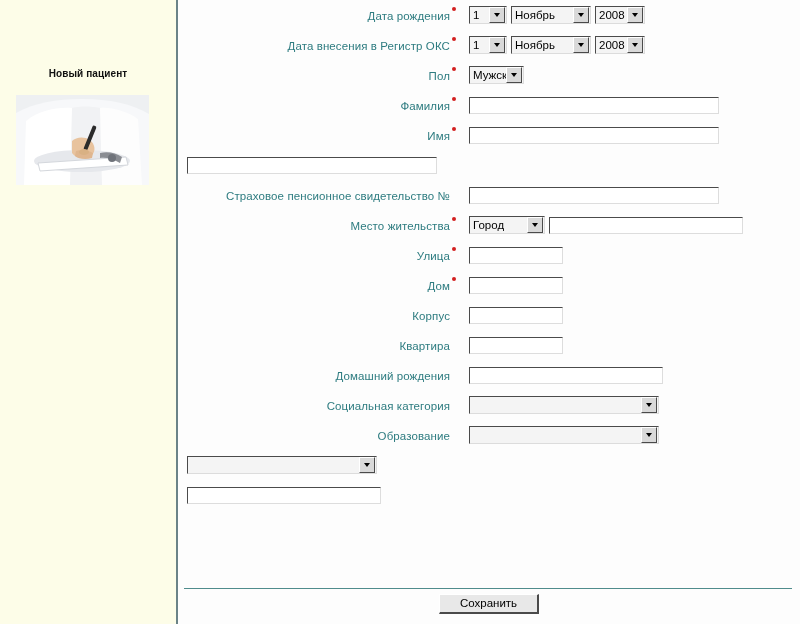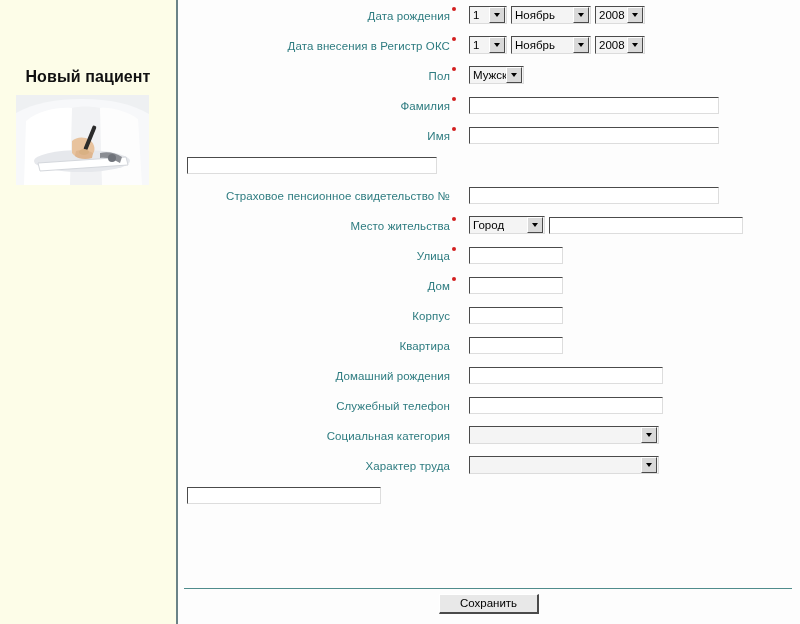--- a/index.html
+++ b/index.html
@@ -29,21 +29,21 @@
     border-right: 2px solid #6b8387;
     position: relative;
     box-sizing: border-box;
   }
   .sidebar-title {
     position: absolute;
     top: 68px;
     left: 0;
     width: 100%;
     text-align: center;
-    font-size: 16px;
+    font-size: 10px;
     font-weight: bold;
     color: #111111;
     letter-spacing: 0.1px;
   }
   .sidebar-photo {
     position: absolute;
     top: 95px;
     left: 16px;
     width: 133px;
     height: 90px;
@@ -390,48 +390,50 @@
 
       <div class="row">
         <div class="label-cell">
           <span class="label-text">Домашний рождения</span><span class="req-dot hidden"></span>
         </div>
         <div class="field-cell">
           <input class="tinput w-wide" type="text" value="" style="">
         </div>
       </div>
 
-      <div class="row">
-        <div class="label-cell">
-          <span class="label-text">Служебный телефон</span><span class="req-dot hidden"></span>
-        </div>
-        <div class="field-cell">
-          <input class="tinput w-wide" type="text" value="" style="">
-        </div>
-      </div>
 
       <div class="row">
         <div class="label-cell">
           <span class="label-text">Социальная категория</span><span class="req-dot hidden"></span>
         </div>
         <div class="field-cell">
           <div class="tselect sel-long">
             <span class="sel-val"></span>
             <span class="arrow-btn">
                 <i></i>
               </span>
           </div>
         </div>
       </div>
 
-
-      <div class="row">
-        <div class="label-cell">
-          <span class="label-text">Характер труда</span><span class="req-dot hidden"></span>
-        </div>
+      <div class="row">
+        <div class="label-cell">
+          <span class="label-text">Образование</span><span class="req-dot hidden"></span>
+        </div>
+        <div class="field-cell">
+          <div class="tselect sel-long">
+            <span class="sel-val"></span>
+            <span class="arrow-btn">
+                <i></i>
+              </span>
+          </div>
+        </div>
+      </div>
+
+      <div class="row">
         <div class="field-cell">
           <div class="tselect sel-long">
             <span class="sel-val"></span>
             <span class="arrow-btn">
                 <i></i>
               </span>
           </div>
         </div>
       </div>
 

